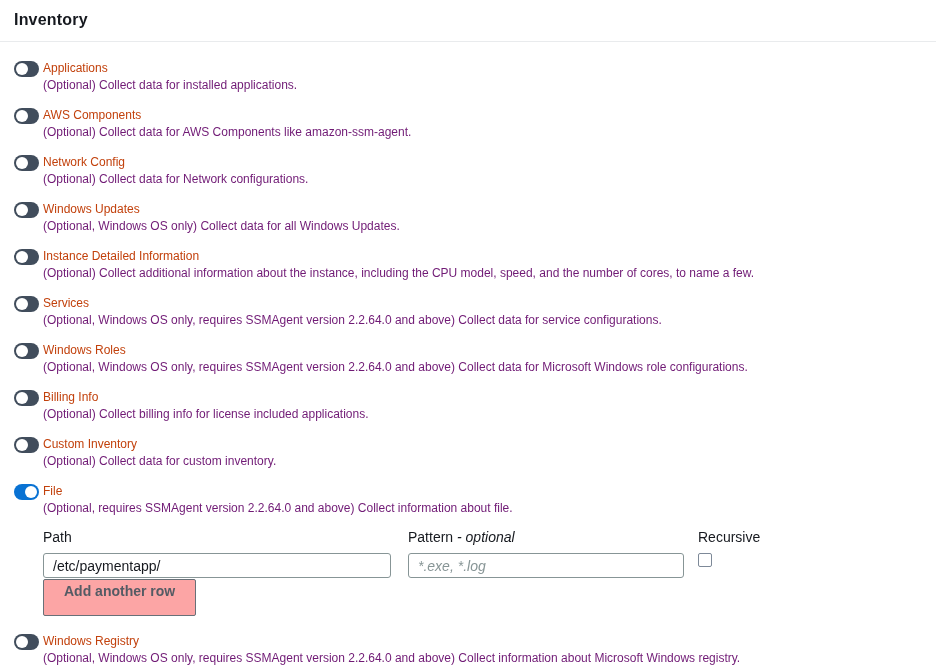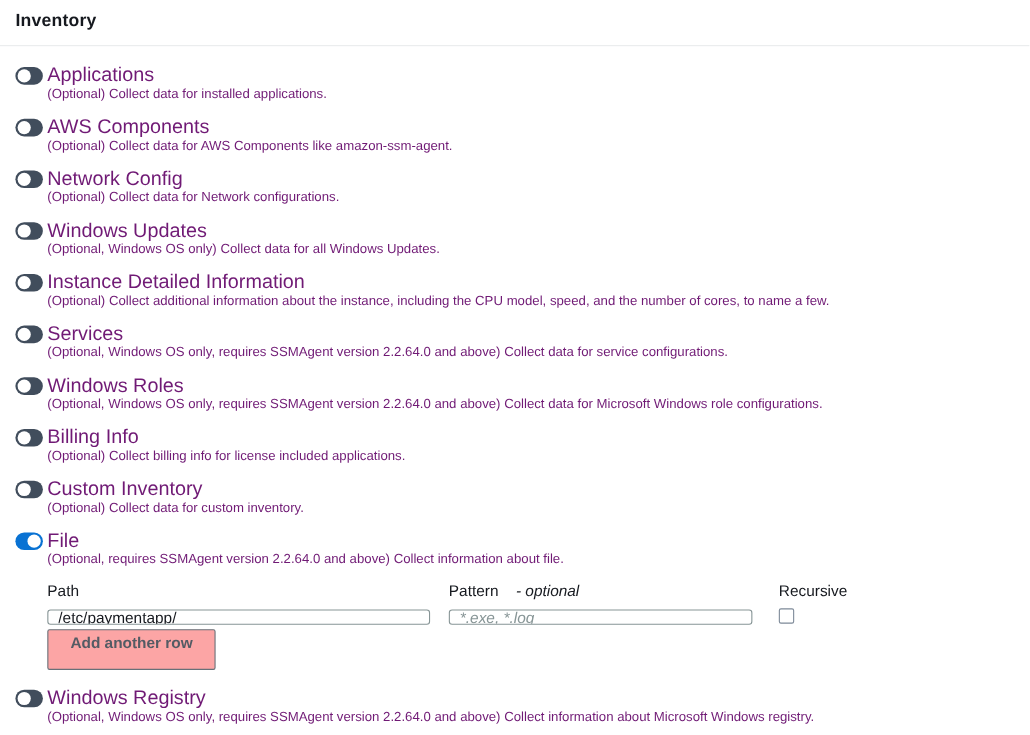--- a/index.html
+++ b/index.html
@@ -42,47 +42,47 @@
     top: 2px; left: 2px;
     width: 12px; height: 12px;
     border-radius: 50%;
     background: #ffffff;
   }
   .toggle.on { background: #0972d3; }
   .toggle.on::after { left: 11px; }
 
   .row-text { margin-left: 4px; }
   .row-label {
-    font-size: 18px;
+    font-size: 12px;
     line-height: 17px;
-    color: #701a75;
+    color: #c2410c;
   }
   .row-desc {
     font-size: 12px;
     line-height: 15px;
     color: #701a75;
     margin-top: 1px;
   }
 
   
   .file-form { margin-top: 13px; }
   .file-grid { display: flex; align-items: flex-start; }
   .col-path   { width: 348px; }
   .col-pattern{ width: 276px; margin-left: 17px; }
-  .col-recursive { margin-left: 24px; }
+  .col-recursive { margin-left: 14px; }
   .field-label {
     font-size: 14px;
     line-height: 17px;
     color: #16191f;
     margin-bottom: 7px;
   }
-  .field-label .optional { font-style: italic; margin-left: 12px; }
+  .field-label .optional { font-style: italic; }
   .text-input {
     width: 100%;
-    height: 14px;
+    height: 25px;
     border: 1px solid #879596;
     border-radius: 3px;
     padding: 2px 9px;
     font-family: "Liberation Sans", "DejaVu Sans", sans-serif;
     font-size: 14px;
     color: #16191f;
     background: #ffffff;
     outline: none;
   }
   .text-input::placeholder { font-style: italic; color: #879596; }

